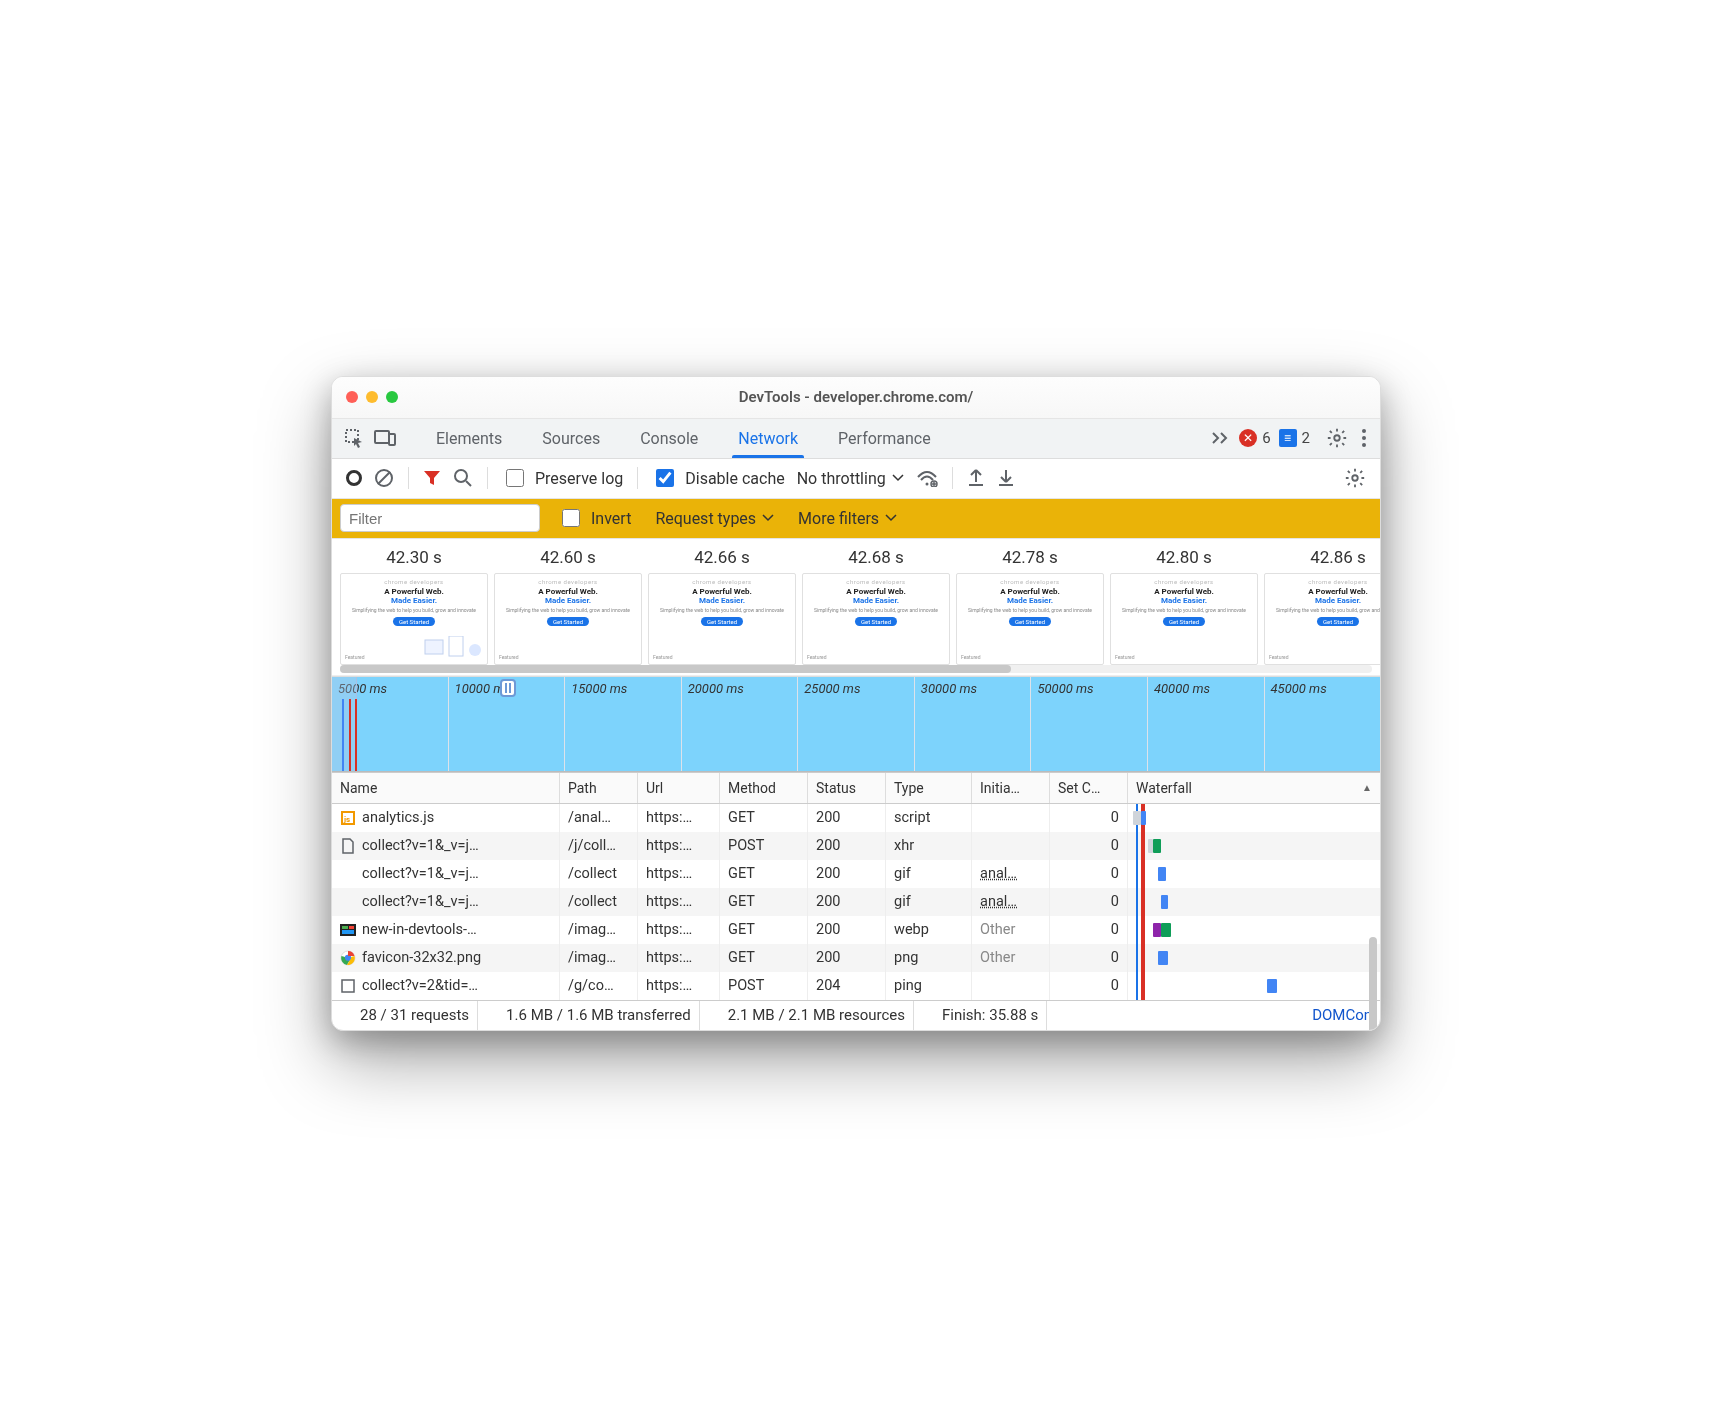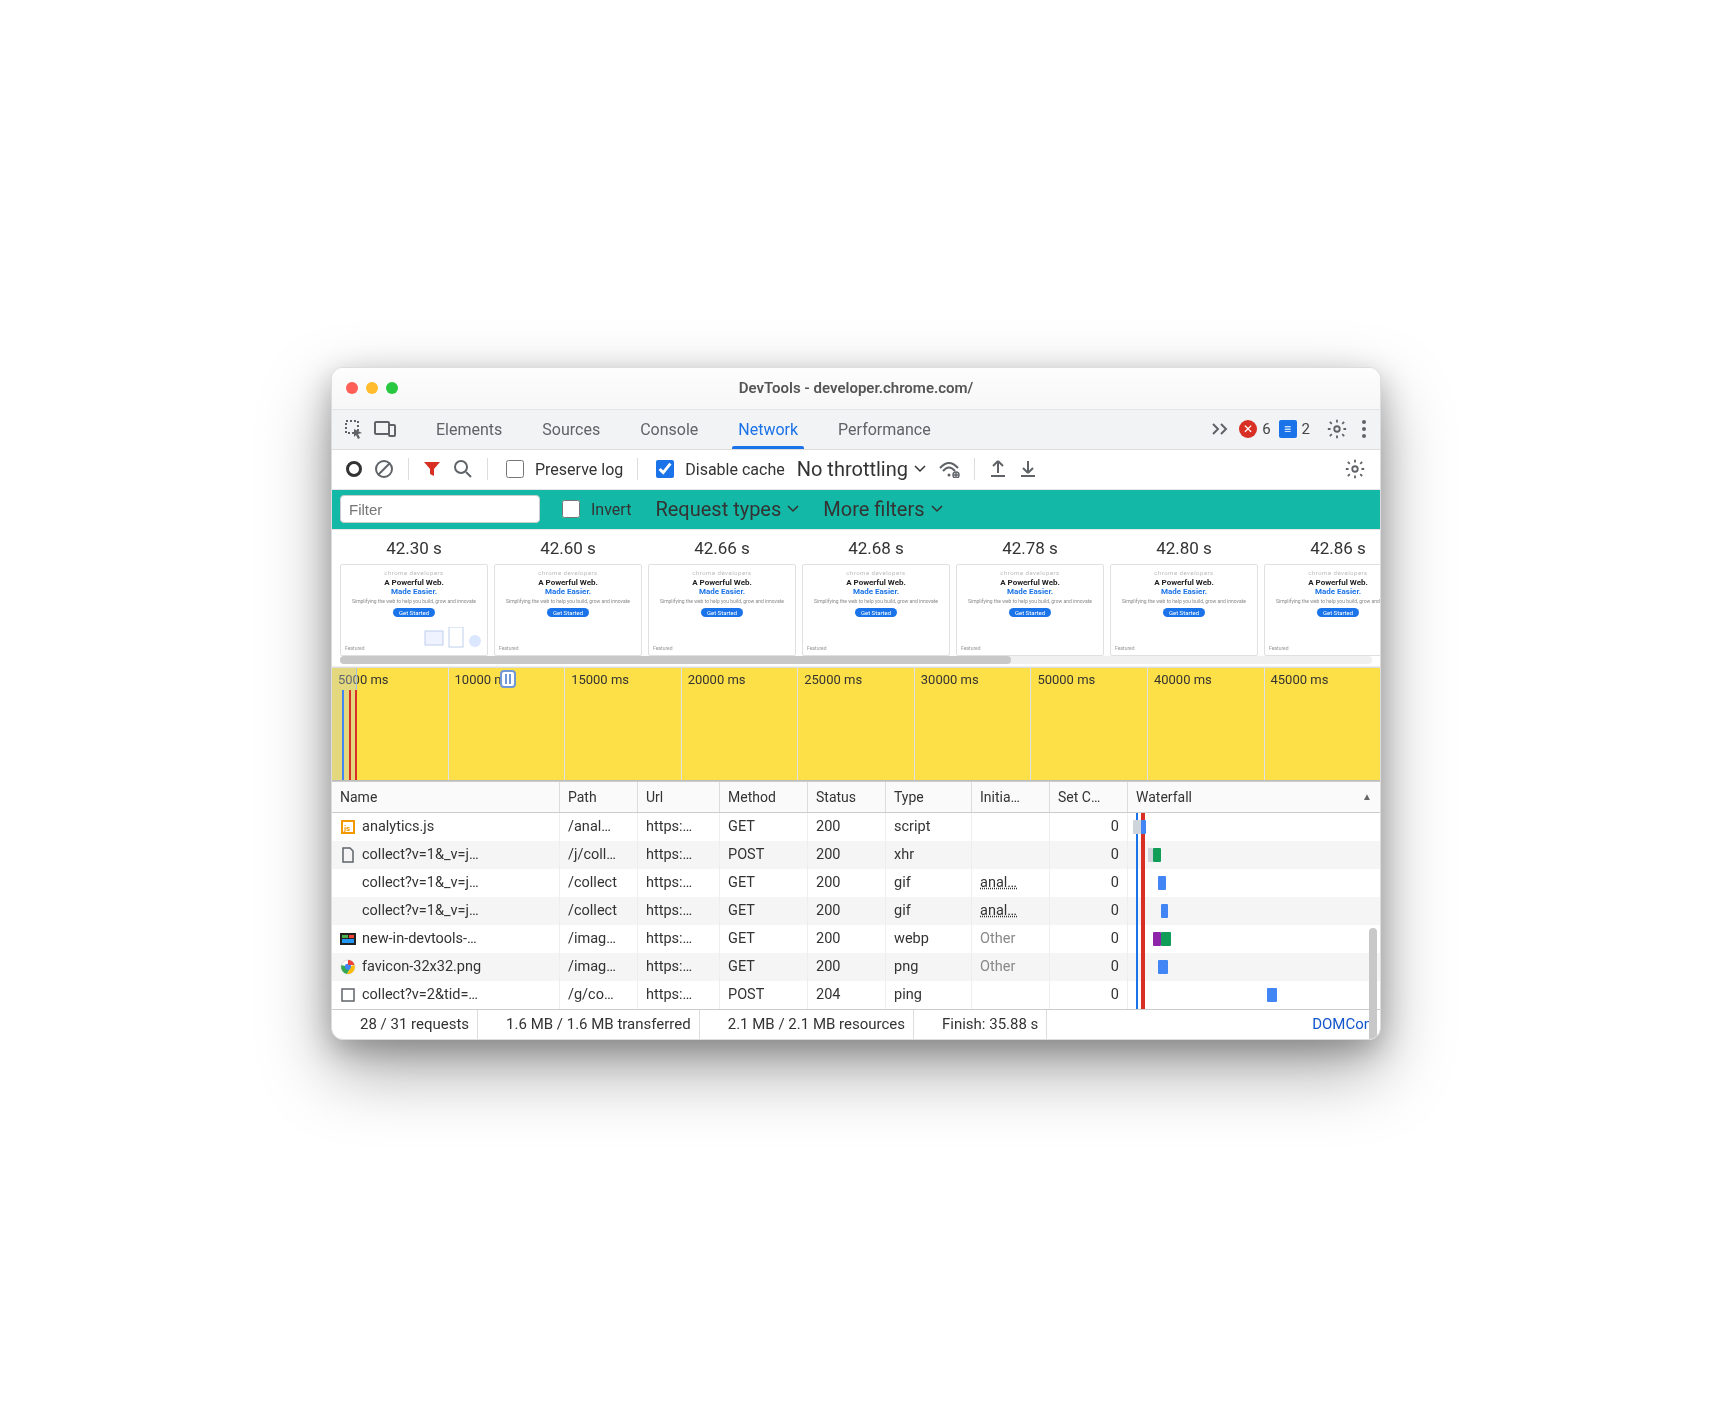--- a/index.html
+++ b/index.html
@@ -67,26 +67,26 @@
   
   .toolbar {
     display:flex; align-items:center; height:40px;
     border-bottom:1px solid #e5e5e5; background:#fff; padding:0 8px;
   }
   .toolbar .sep { width:1px; height:22px; background:#ddd; margin:0 8px; }
   .toolbar .btn { padding:4px 6px; display:flex; align-items:center; cursor:pointer; color:#5f6368; border-radius:4px; }
   .record-dot { width:16px;height:16px;border:3px solid #333;border-radius:50%;background:#fff; }
   .chk { display:flex; align-items:center; gap:8px; font-size:16px; color:#333; padding:0 6px; }
   .chk input { width:18px; height:18px; accent-color:#1a73e8; }
-  .sel { display:flex; align-items:center; gap:6px; font-size:20px; color:#333; padding:0 6px; }
+  .sel { display:flex; align-items:center; gap:6px; font-size:16px; color:#333; padding:0 6px; }
   .toolbar .spacer { flex:1; }
   
   .filter-row {
     display:flex; align-items:center; height:40px;
-    border-bottom:1px solid #e5e5e5; padding:0 8px; gap:12px; background:#14b8a6;
+    border-bottom:1px solid #e5e5e5; padding:0 8px; gap:12px; background:#eab308;
   }
   .filter-input {
     width:200px; height:28px; border:1px solid #ccc; border-radius:4px;
     padding:0 8px; font-size:15px; color:#666; background:#fff;
   }
   
   .filmstrip {
     display:flex; gap:2px; padding:4px 6px 10px; overflow:hidden; background:#fff;
     border-bottom:1px solid #eee; position:relative;
   }
@@ -99,21 +99,21 @@
   .thumb .hdr { width:100%; font-size:6px; color:#bbb; text-align:center; letter-spacing:.5px; }
   .thumb .h1 { font-size:8px; font-weight:700; color:#222; text-align:center; }
   .thumb .h2 { font-size:8px; font-weight:700; color:#1a73e8; text-align:center; margin-top:-2px;}
   .thumb .sub { font-size:5px; color:#888; text-align:center; }
   .thumb .cta { font-size:6px; background:#1a73e8; color:#fff; border-radius:8px; padding:1px 6px; margin-top:2px;}
   .thumb .footer { margin-top:auto; width:100%; display:flex; align-items:flex-end; }
   .thumb .footer .lbl { font-size:5px; color:#999; }
   .strip-scroll { position:absolute; left:8px; right:8px; bottom:2px; height:8px; background:#f0f0f0; border-radius:4px;}
   .strip-scroll .thumb-scroll { position:absolute; left:0; width:65%; top:0; bottom:0; background:#c8c8c8; border-radius:4px; }
   
-  .overview { height:114px; border-top:1px solid #ddd; border-bottom:1px solid #bbb; position:relative; background:#fde047; }
+  .overview { height:96px; border-top:1px solid #ddd; border-bottom:1px solid #bbb; position:relative; background:#7dd3fc;font-style:italic; }
   .ov-ticks { position:absolute; inset:0; display:flex; }
   .ov-tick { flex:1; border-left:1px solid #dde2ea; position:relative; }
   .ov-tick:first-child { border-left:none; }
   .ov-tick span { position:absolute; top:4px; left:6px; font-size:13px; color:#333; white-space:nowrap; }
   .ov-left-shade { position:absolute; left:0; top:0; bottom:0; width:2.4%; background:rgba(180,200,230,.35); border-right:1px solid #a9c0e4; }
   .ov-handle { position:absolute; top:2px; width:16px; height:18px; border:2px solid #6e99d6; border-radius:4px; background:#fff; display:flex; align-items:center; justify-content:center; gap:2px; }
   .ov-handle .bar { width:2px; height:10px; background:#6e99d6; }
   .ov-lines { position:absolute; top:22px; bottom:0; left:0; right:0; }
   .vline { position:absolute; top:0; bottom:0; width:2px; }
   

